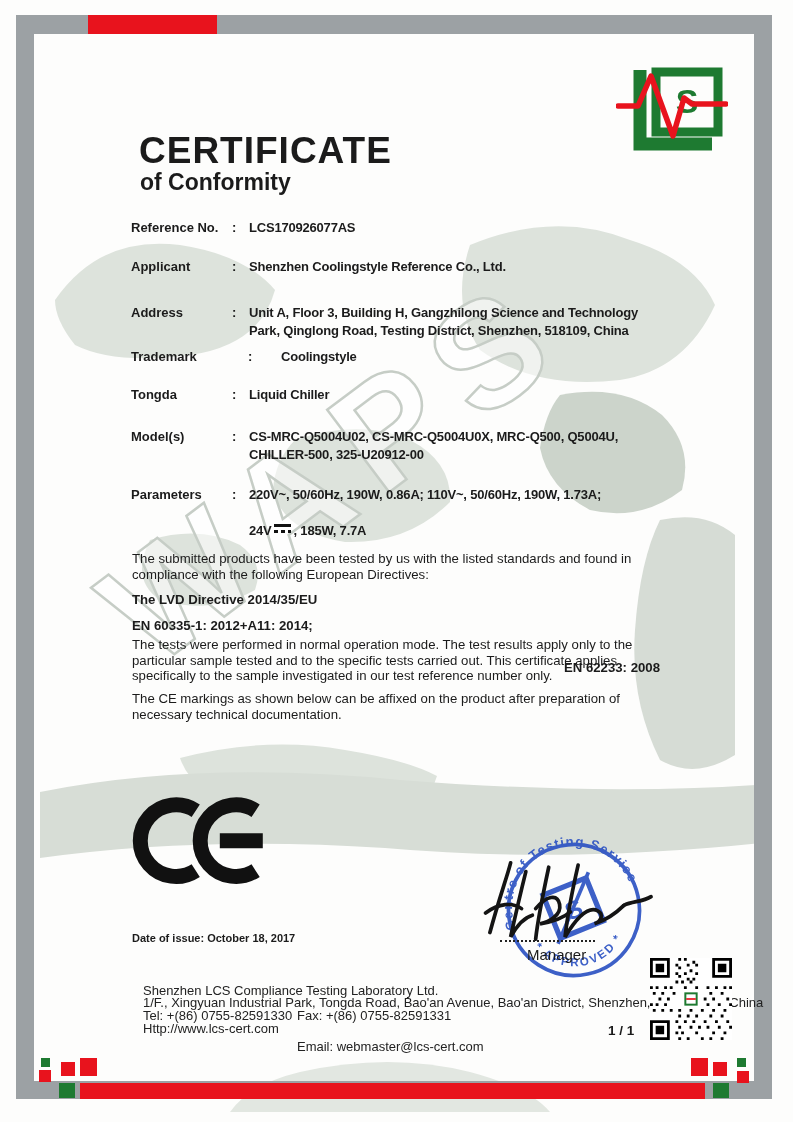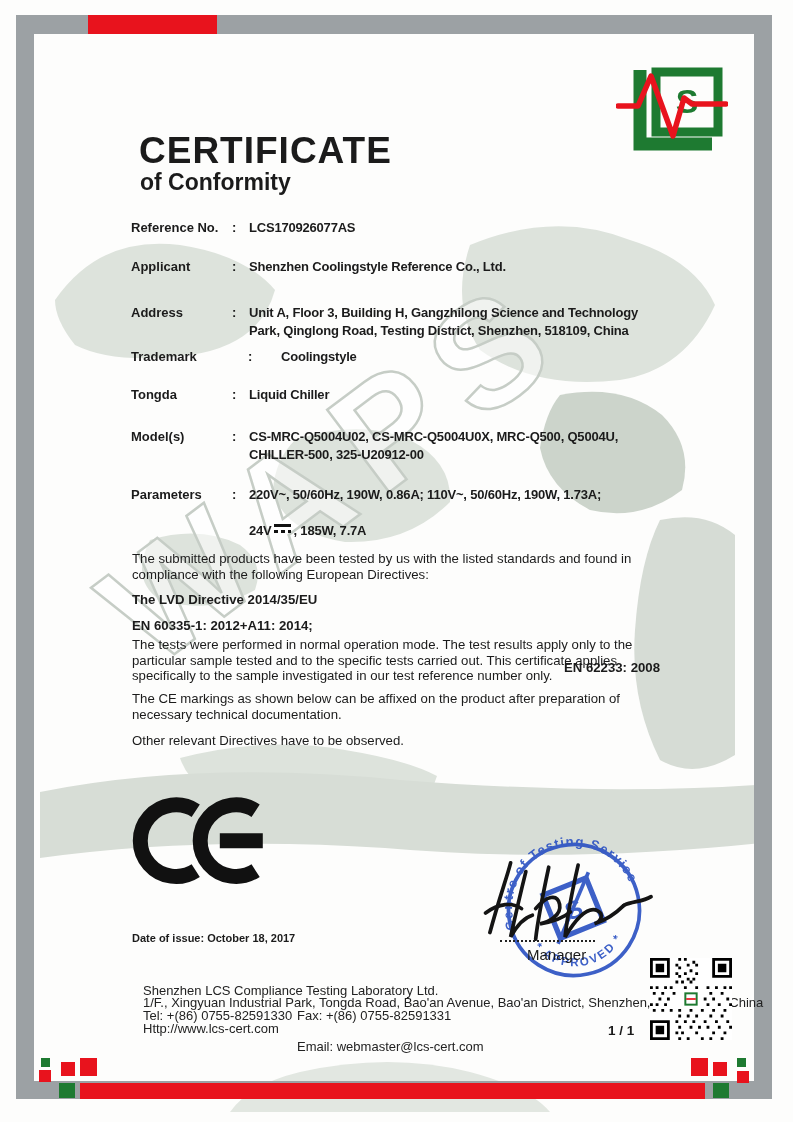--- a/index.html
+++ b/index.html
@@ -149,21 +149,20 @@
       <span>24V</span><span class="dc-sym"></span><span>, 185W, 7.7A</span>
     </span></span>
   </div>
 
   <div class="para" style="top:551px;">The submitted products have been tested by us with the listed standards and found in compliance with the following European Directives:</div>
   <div class="para bold" style="top:592px;">The LVD Directive 2014/35/EU</div>
   <div class="para bold" style="top:618px;width:330px;">EN 60335-1: 2012+A11: 2014;</div>
   <div class="para bold" style="top:616px;left:460px;width:200px;text-align:right;margin-top:44px;">EN 62233: 2008</div>
   <div class="para" style="top:637px;">The tests were performed in normal operation mode. The test results apply only to the particular sample tested and to the specific tests carried out. This certificate applies specifically to the sample investigated in our test reference number only.</div>
   <div class="para" style="top:691px;">The CE markings as shown below can be affixed on the product after preparation of necessary technical documentation.</div>
-  <div class="para" style="top:733px;">Other relevant Directives have to be observed.</div>
 
   <svg class="content" style="left:128px;top:792px;" width="140" height="98" viewBox="0 0 215 145">
     <g fill="none" stroke="#111" stroke-width="23">
       <path d="M104,26 A55,55 0 1 0 104,118"></path>
       <path d="M196,26 A55,55 0 1 0 196,118"></path>
       <path d="M141,72 H207"></path>
     </g>
   </svg>
 
   <div class="para bold" style="top:931px;font-size:11px;">Date of issue: October 18, 2017</div>

